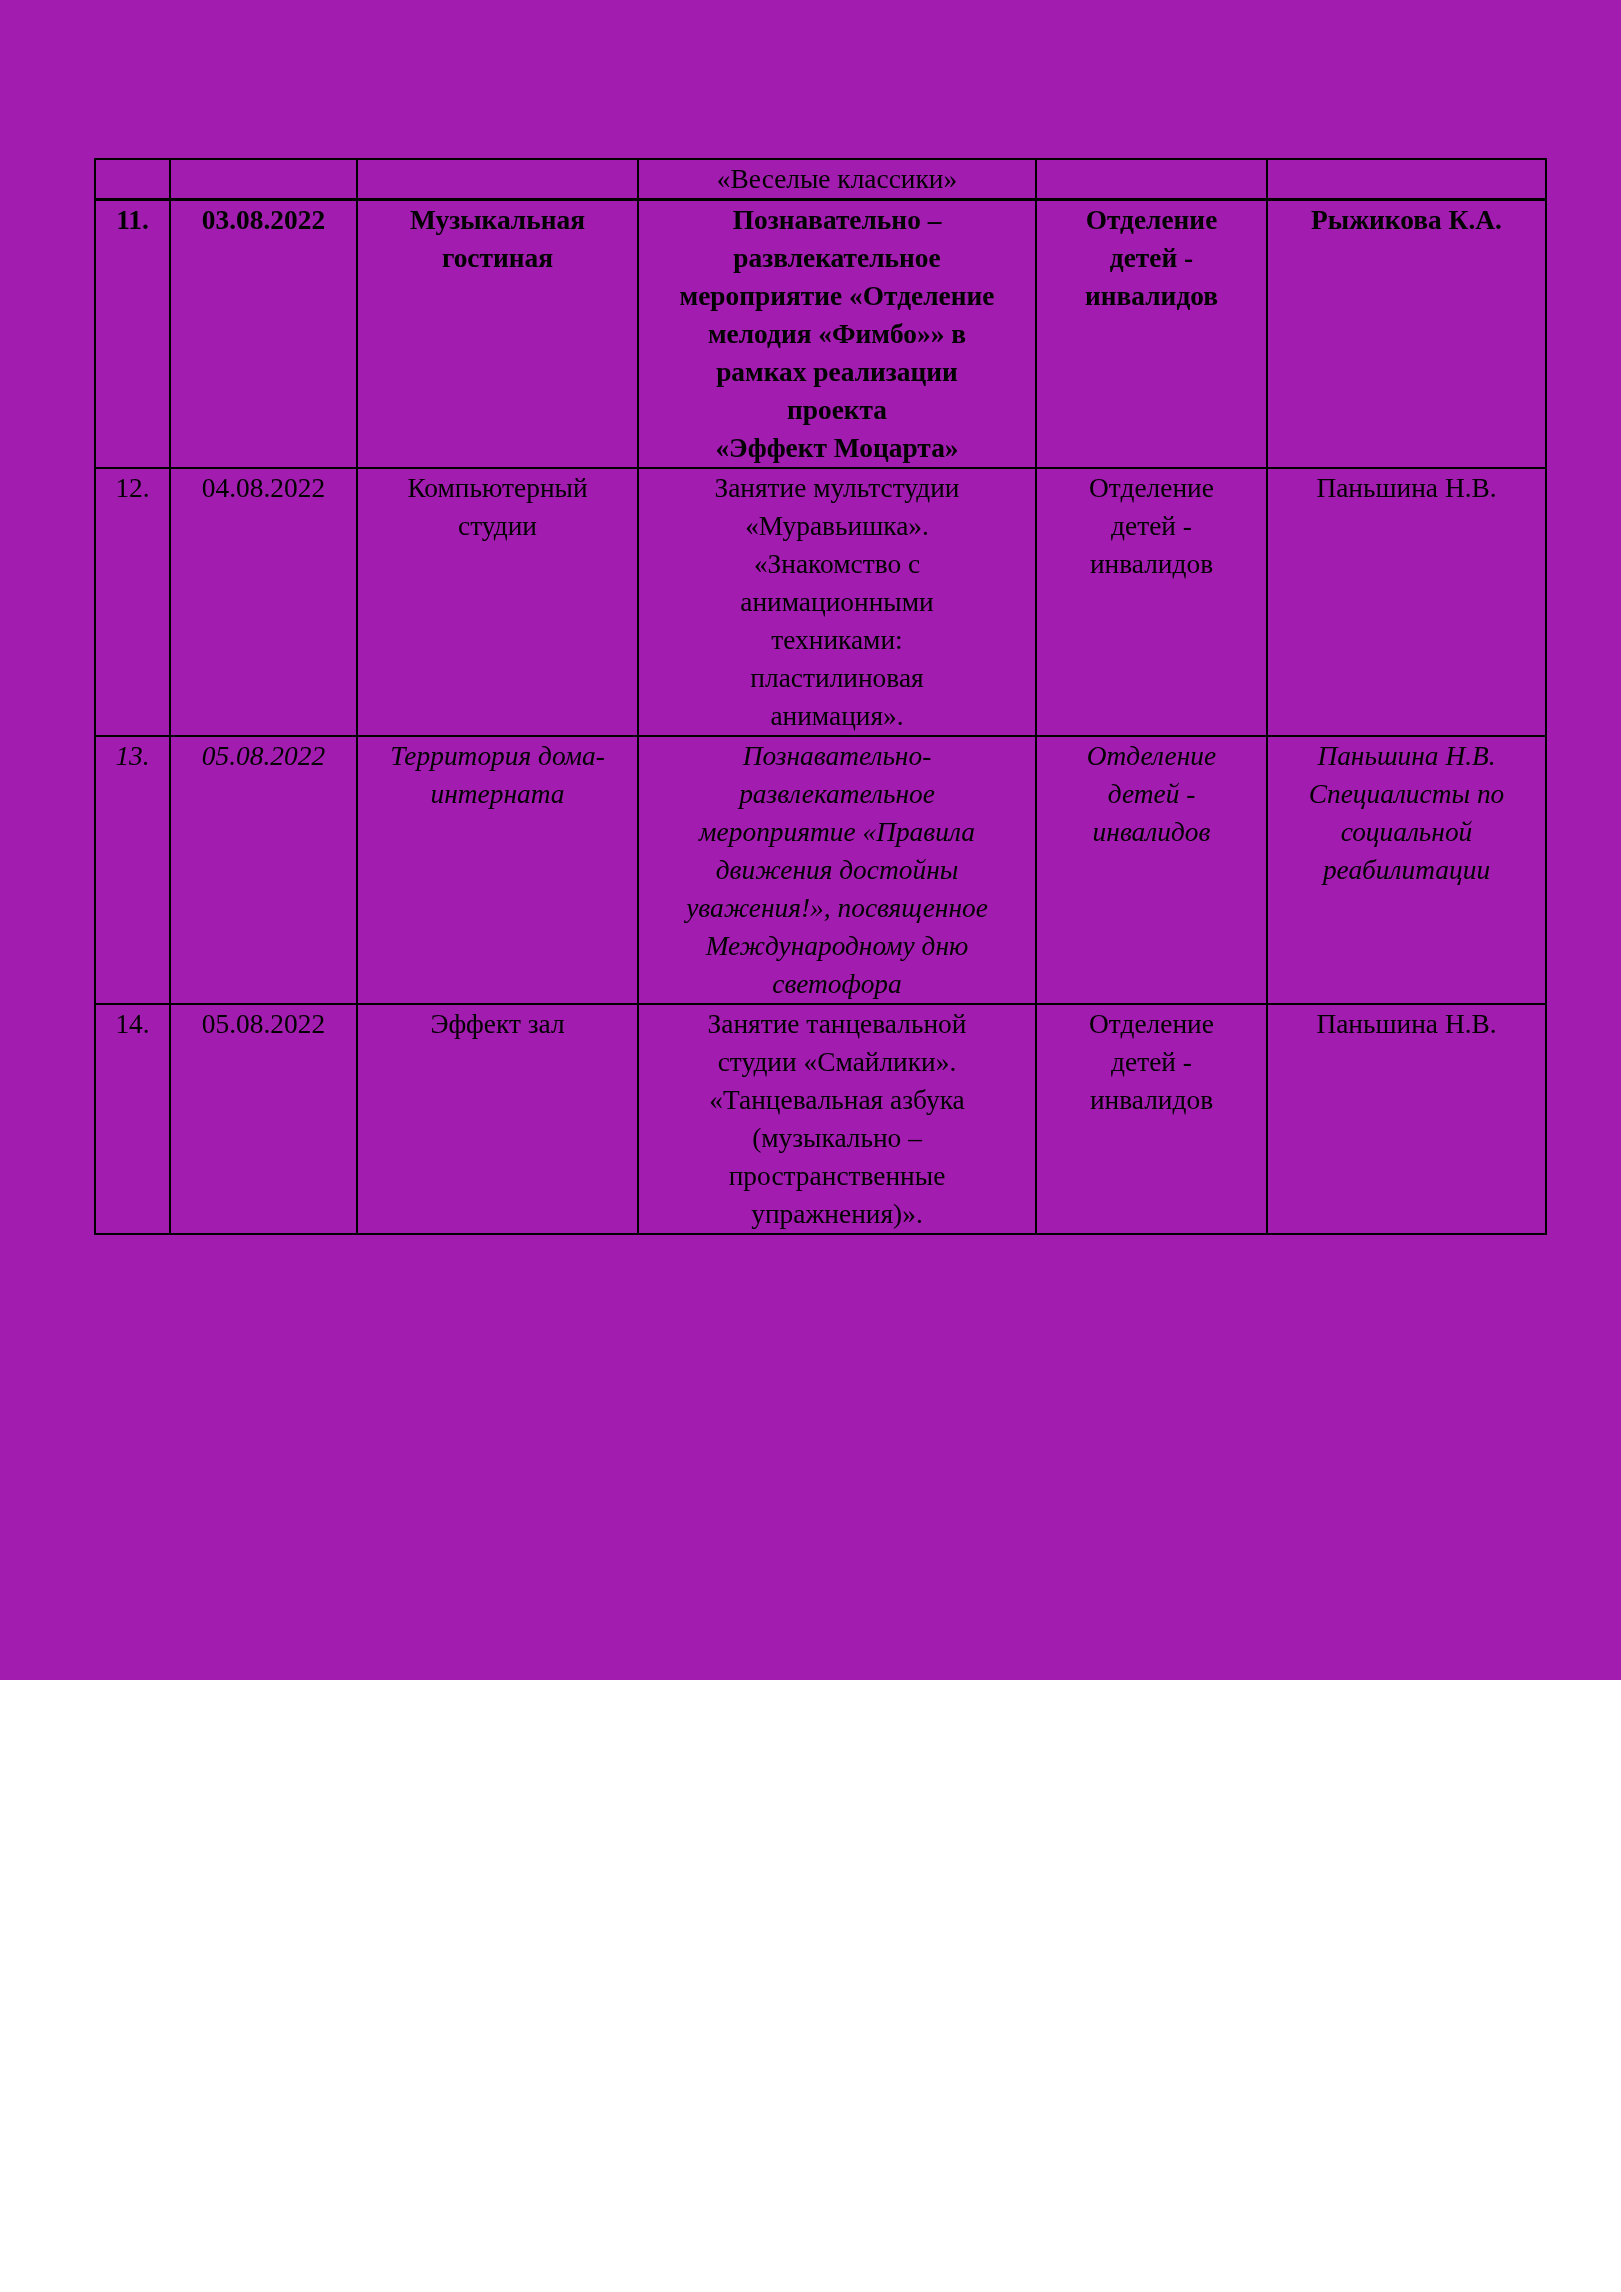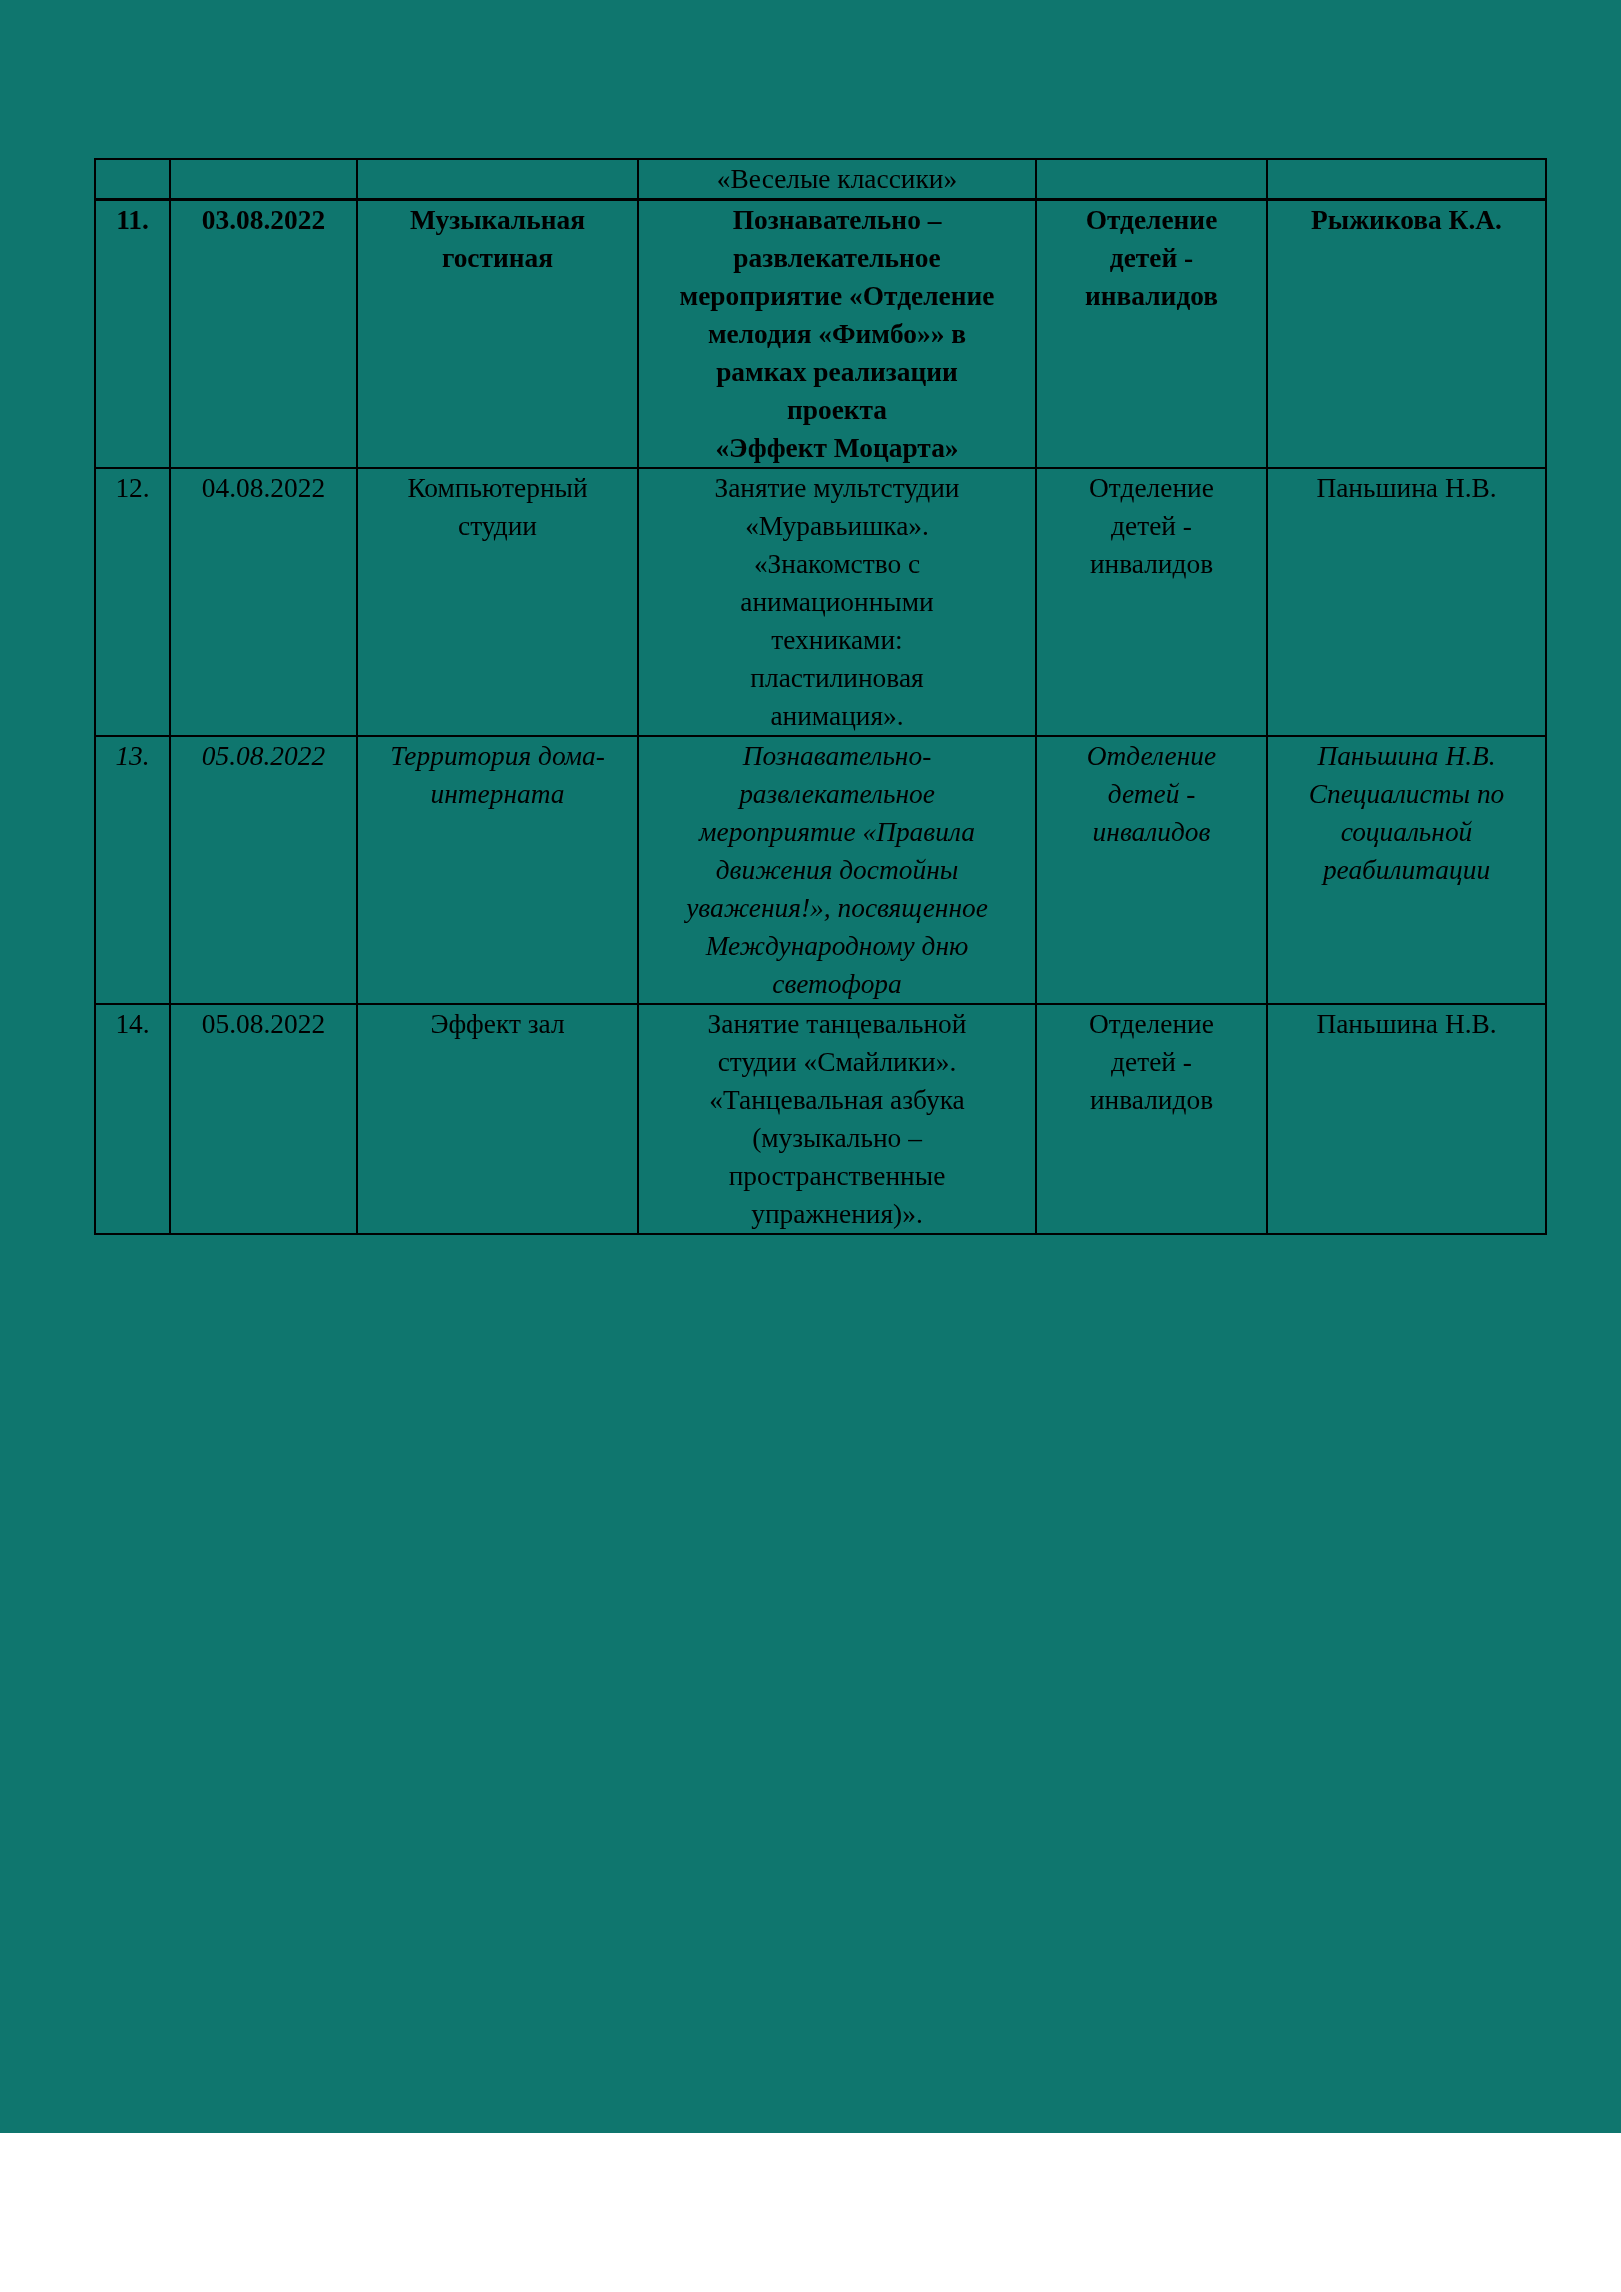--- a/index.html
+++ b/index.html
@@ -3,22 +3,22 @@
 <meta charset="utf-8">
 <style>
   html, body {
     margin: 0;
     padding: 0;
     background: #ffffff;
   }
   .page {
     position: relative;
     width: 1621px;
-    height: 2133px;
-    background: #0f766e;
+    height: 1680px;
+    background: #a21caf;
     font-family: "Liberation Serif", "DejaVu Serif", serif;
     color: #000000;
     overflow: hidden;
   }
   table.doc-table {
     position: absolute;
     left: 94px;
     top: 158px;
     border-collapse: collapse;
     table-layout: fixed;

